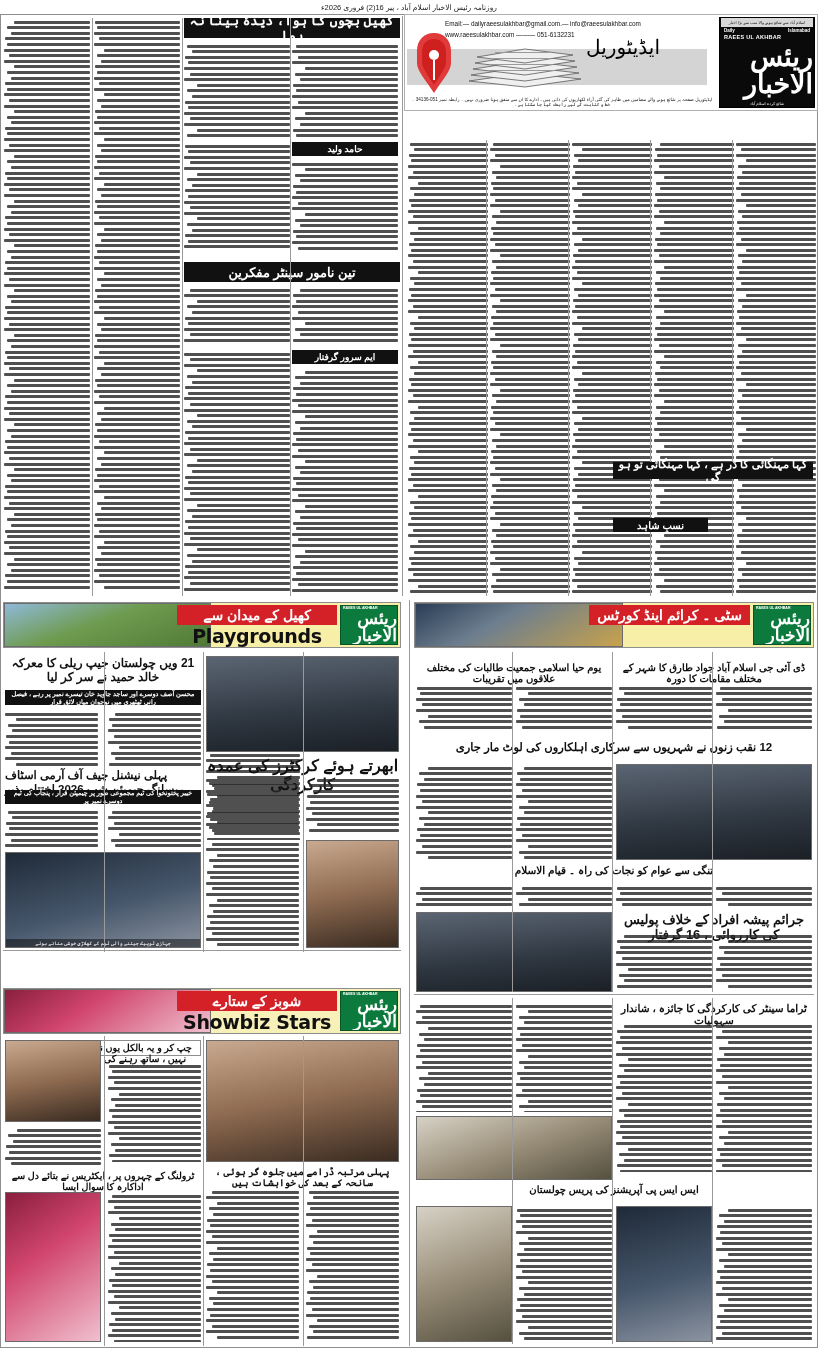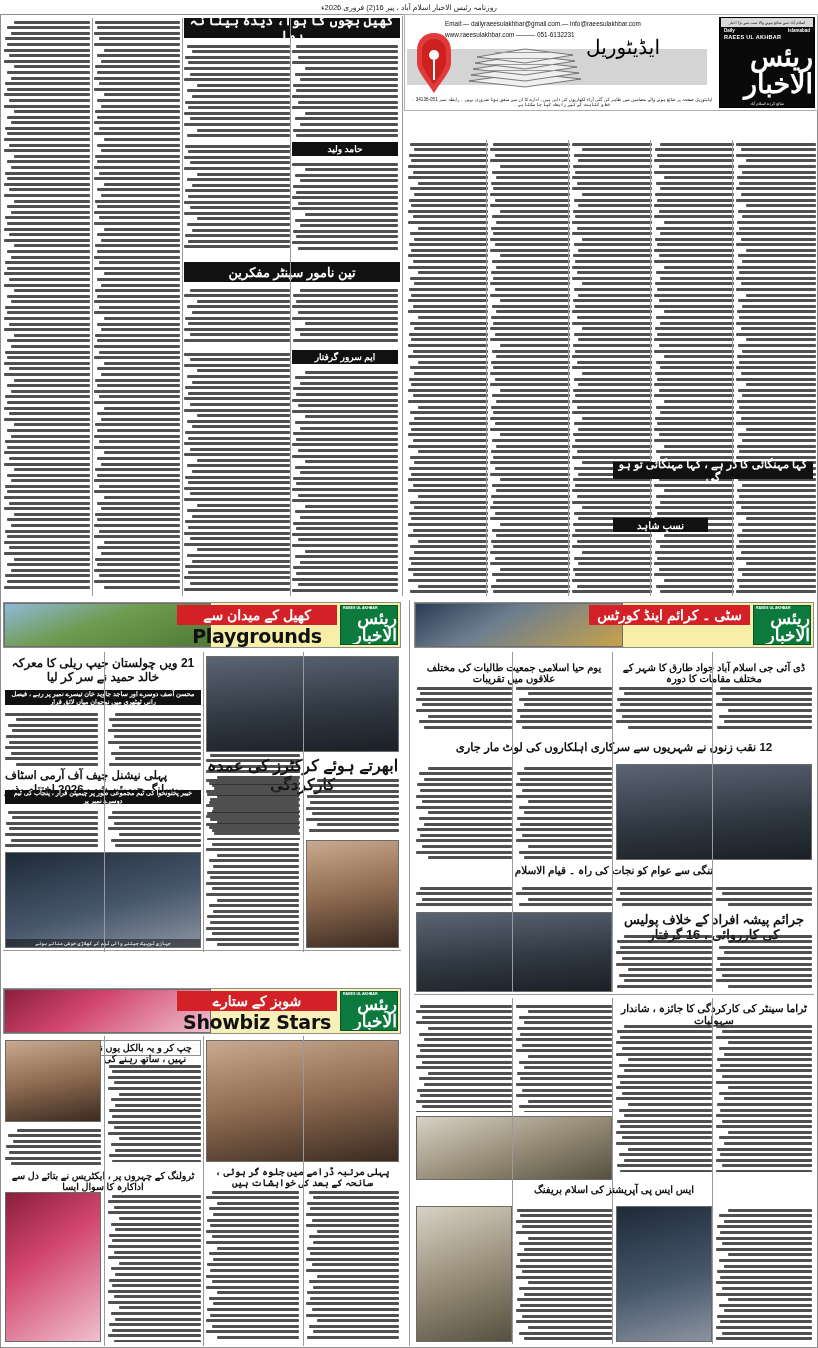--- a/index.html
+++ b/index.html
@@ -1577,21 +1577,21 @@
         <span class="ul s6"></span>
         <span class="ul s5"></span>
         <span class="ul s4"></span>
         <span class="ul s3"></span>
         <span class="ul s2"></span>
         <span class="ul s1"></span>
         <span class="ul s8"></span>
         <span class="ul s7"></span>
       </div>
       <div class="ph stage" style="position:absolute;left:416px;top:1116px;width:196px;height:64px;"></div>
-      <div class="urdu" style="position:absolute;left:416px;top:1184px;width:396px;height:16px;font-size:10px;font-weight:bold;text-align:center;color:#111;">ایس ایس پی آپریشنز کی اسلام بریفنگ</div>
+      <div class="urdu" style="position:absolute;left:416px;top:1184px;width:396px;height:16px;font-size:10px;font-weight:bold;text-align:center;color:#111;">ایس ایس پی آپریشنز کی پریس چولستان</div>
       <div class="colbox urdu" style="position:absolute;left:716px;top:1206px;width:96px;height:136px;">
         <span class="ul s6"></span>
         <span class="ul s5"></span>
         <span class="ul s4"></span>
         <span class="ul s3"></span>
         <span class="ul s2"></span>
         <span class="ul s1"></span>
         <span class="ul s8"></span>
         <span class="ul s7"></span>
         <span class="ul s6"></span>

